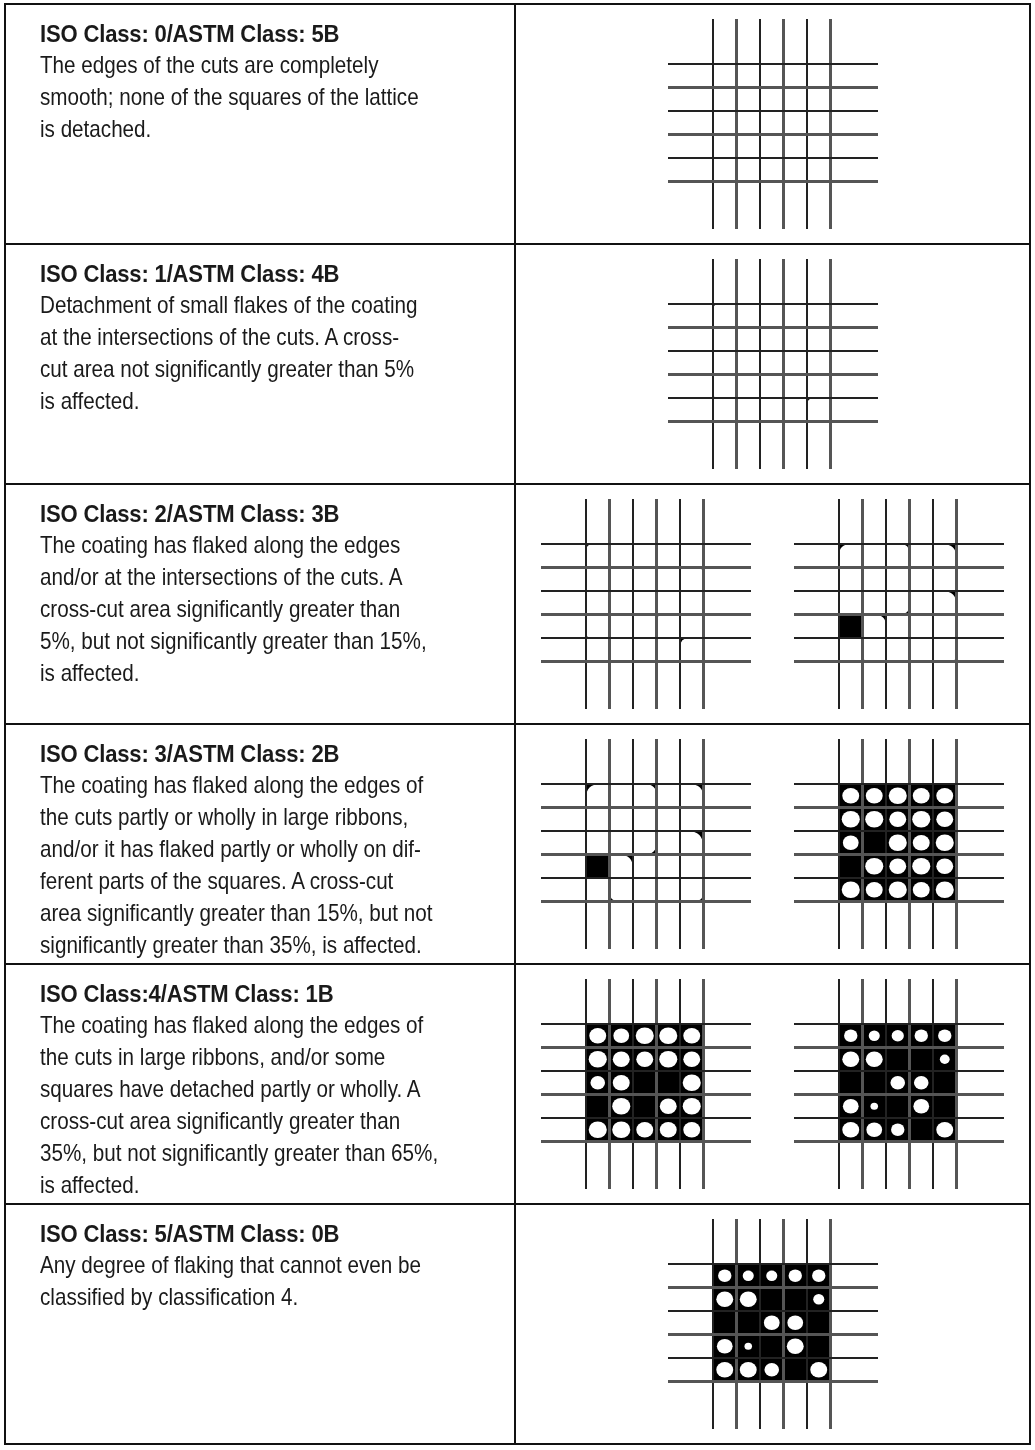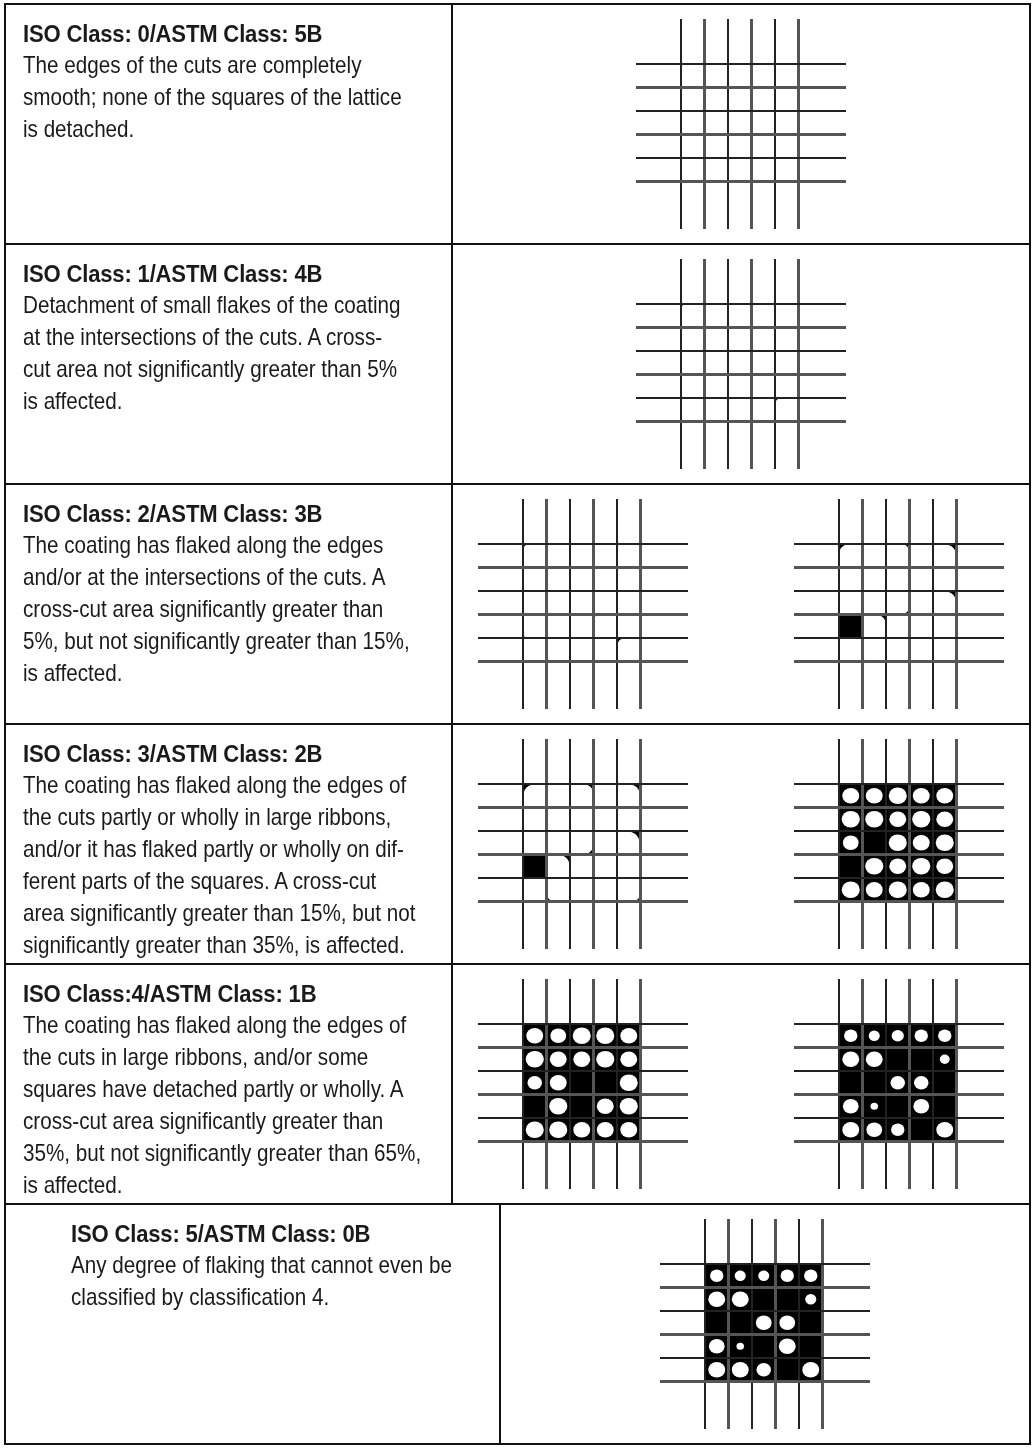--- a/index.html
+++ b/index.html
@@ -3,24 +3,24 @@
 <meta charset="utf-8">
 <style>
   html, body { margin:0; padding:0; background:#ffffff; }
   body { width:1035px; height:1450px; position:relative; overflow:hidden; font-family:"Liberation Sans", sans-serif; }
   .table {
     position:absolute; left:4px; top:3px; width:1027px; height:1442px;
     border:2px solid #111; box-sizing:border-box;
     display:flex; flex-direction:column;
   }
   .row { flex:1 1 0; display:flex; border-bottom:2px solid #111; box-sizing:border-box; min-height:0; }
-  .row:last-child { border-bottom:none;margin-left:48px; }
+  .row:last-child { border-bottom:none; }
   .cell-text {
-    width:447px; border-right:2px solid #111; box-sizing:border-box;
-    padding:14px 10px 0 17px; color:#1a1a1a;
+    width:510px; border-right:2px solid #111; box-sizing:border-box;
+    padding:14px 10px 0 34px; color:#1a1a1a;
   }
   .title { font-weight:bold; font-size:24px; line-height:30px; letter-spacing:-0.2px; transform:scaleX(0.92); transform-origin:left; white-space:nowrap; }
   .desc { font-size:24px; line-height:32px; transform:scaleX(0.86); transform-origin:left top; width:590px; white-space:pre-line; }
   .cell-img { flex:1; position:relative; display:flex; align-items:center; justify-content:center; }
   svg { display:block; }
 </style>
 </head>
 <body>
 
 <div class="table">

